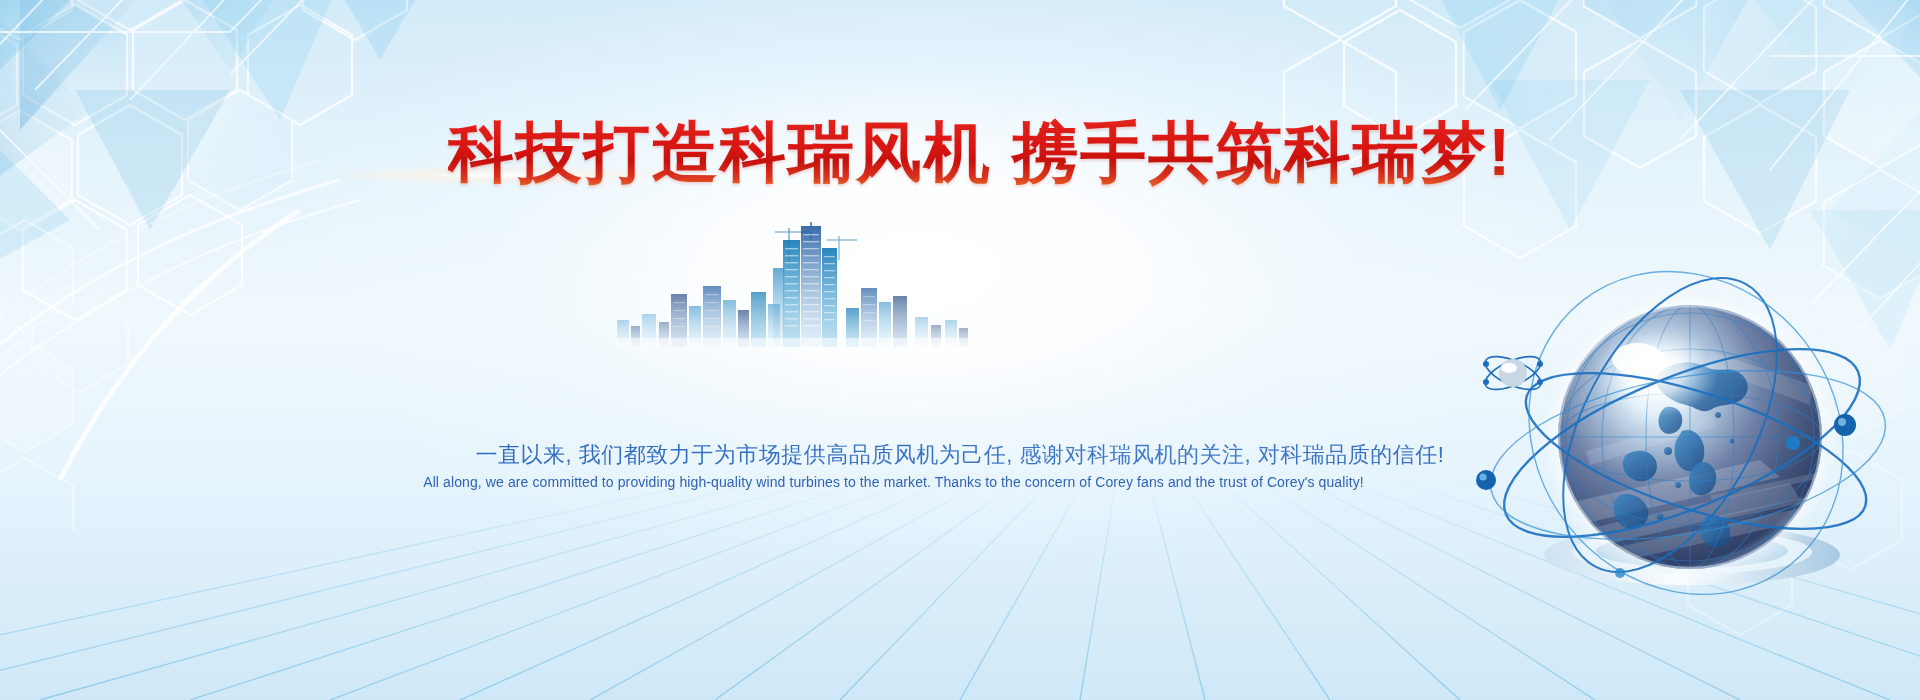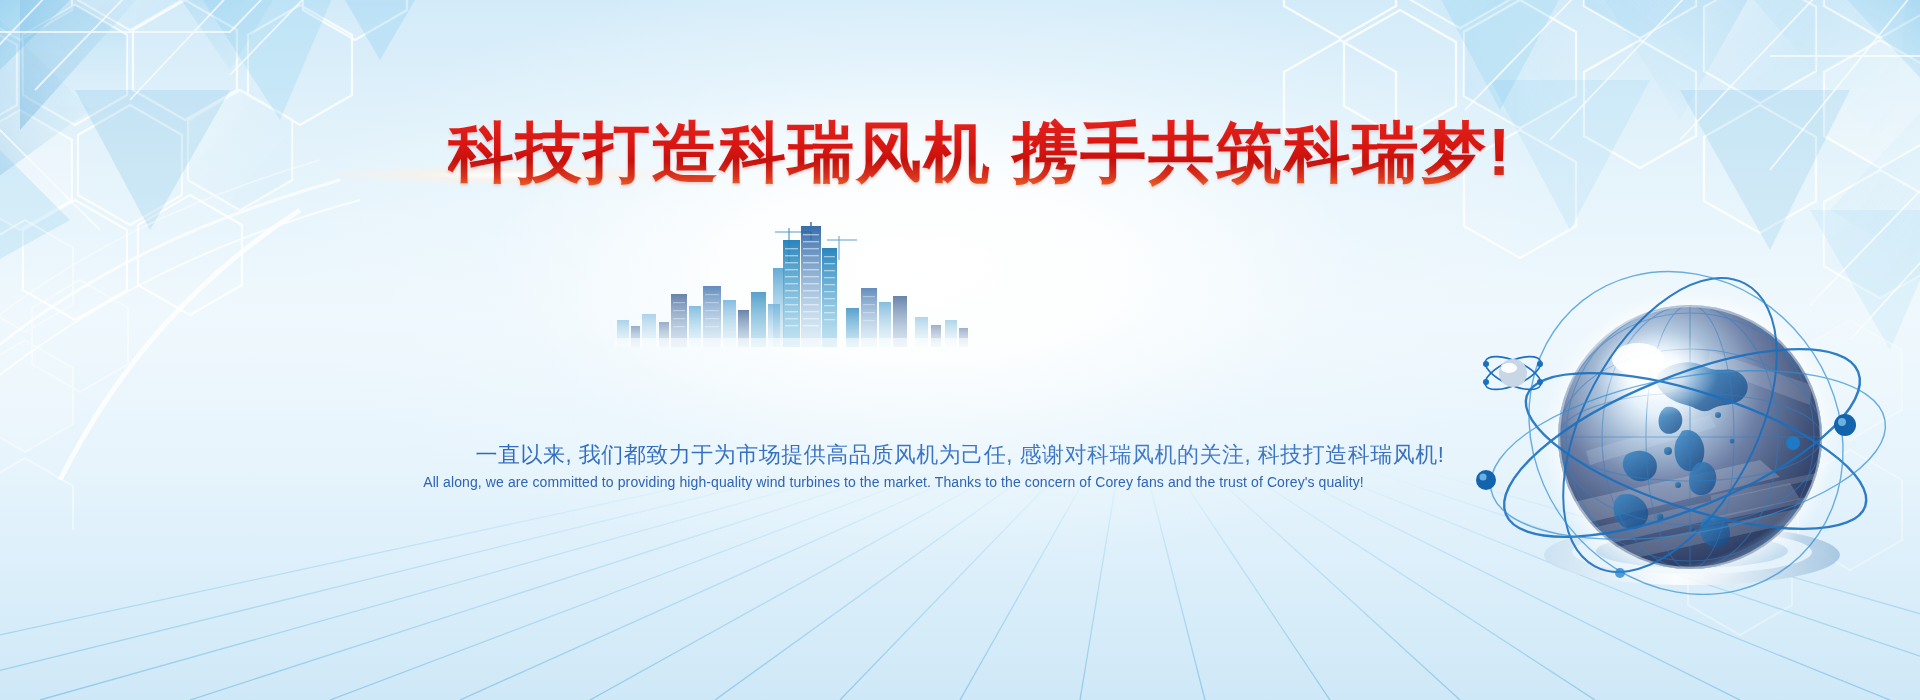--- a/index.html
+++ b/index.html
@@ -438,21 +438,21 @@
     <rect x="0" y="116" width="355" height="9" fill="#ffffff" opacity=".55"></rect>
   </svg>
 
   <div id="flare"></div>
 
   <div id="headline-wrap">
     <div id="headline-shadow">科技打造科瑞风机 携手共筑科瑞梦!</div>
     <h1 id="headline">科技打造科瑞风机 携手共筑科瑞梦!</h1>
   </div>
 
-  <p id="sub-cn">一直以来, 我们都致力于为市场提供高品质风机为己任, 感谢对科瑞风机的关注, 科技打造科瑞风机!</p>
+  <p id="sub-cn">一直以来, 我们都致力于为市场提供高品质风机为己任, 感谢对科瑞风机的关注, 对科瑞品质的信任!</p>
   <p id="sub-en">All along, we are committed to providing high-quality wind turbines to the market. Thanks to the concern of Corey fans and the trust of Corey's quality!</p>
 
   <svg id="globe-area" viewBox="0 0 460 340">
     <defs>
       <radialGradient id="globeBody" cx="38%" cy="30%" r="78%">
         <stop offset="0%" stop-color="#ffffff"></stop>
         <stop offset="14%" stop-color="#e8f3fb"></stop>
         <stop offset="30%" stop-color="#a9bfd8"></stop>
         <stop offset="50%" stop-color="#6d7fa5"></stop>
         <stop offset="70%" stop-color="#4a5b82"></stop>

